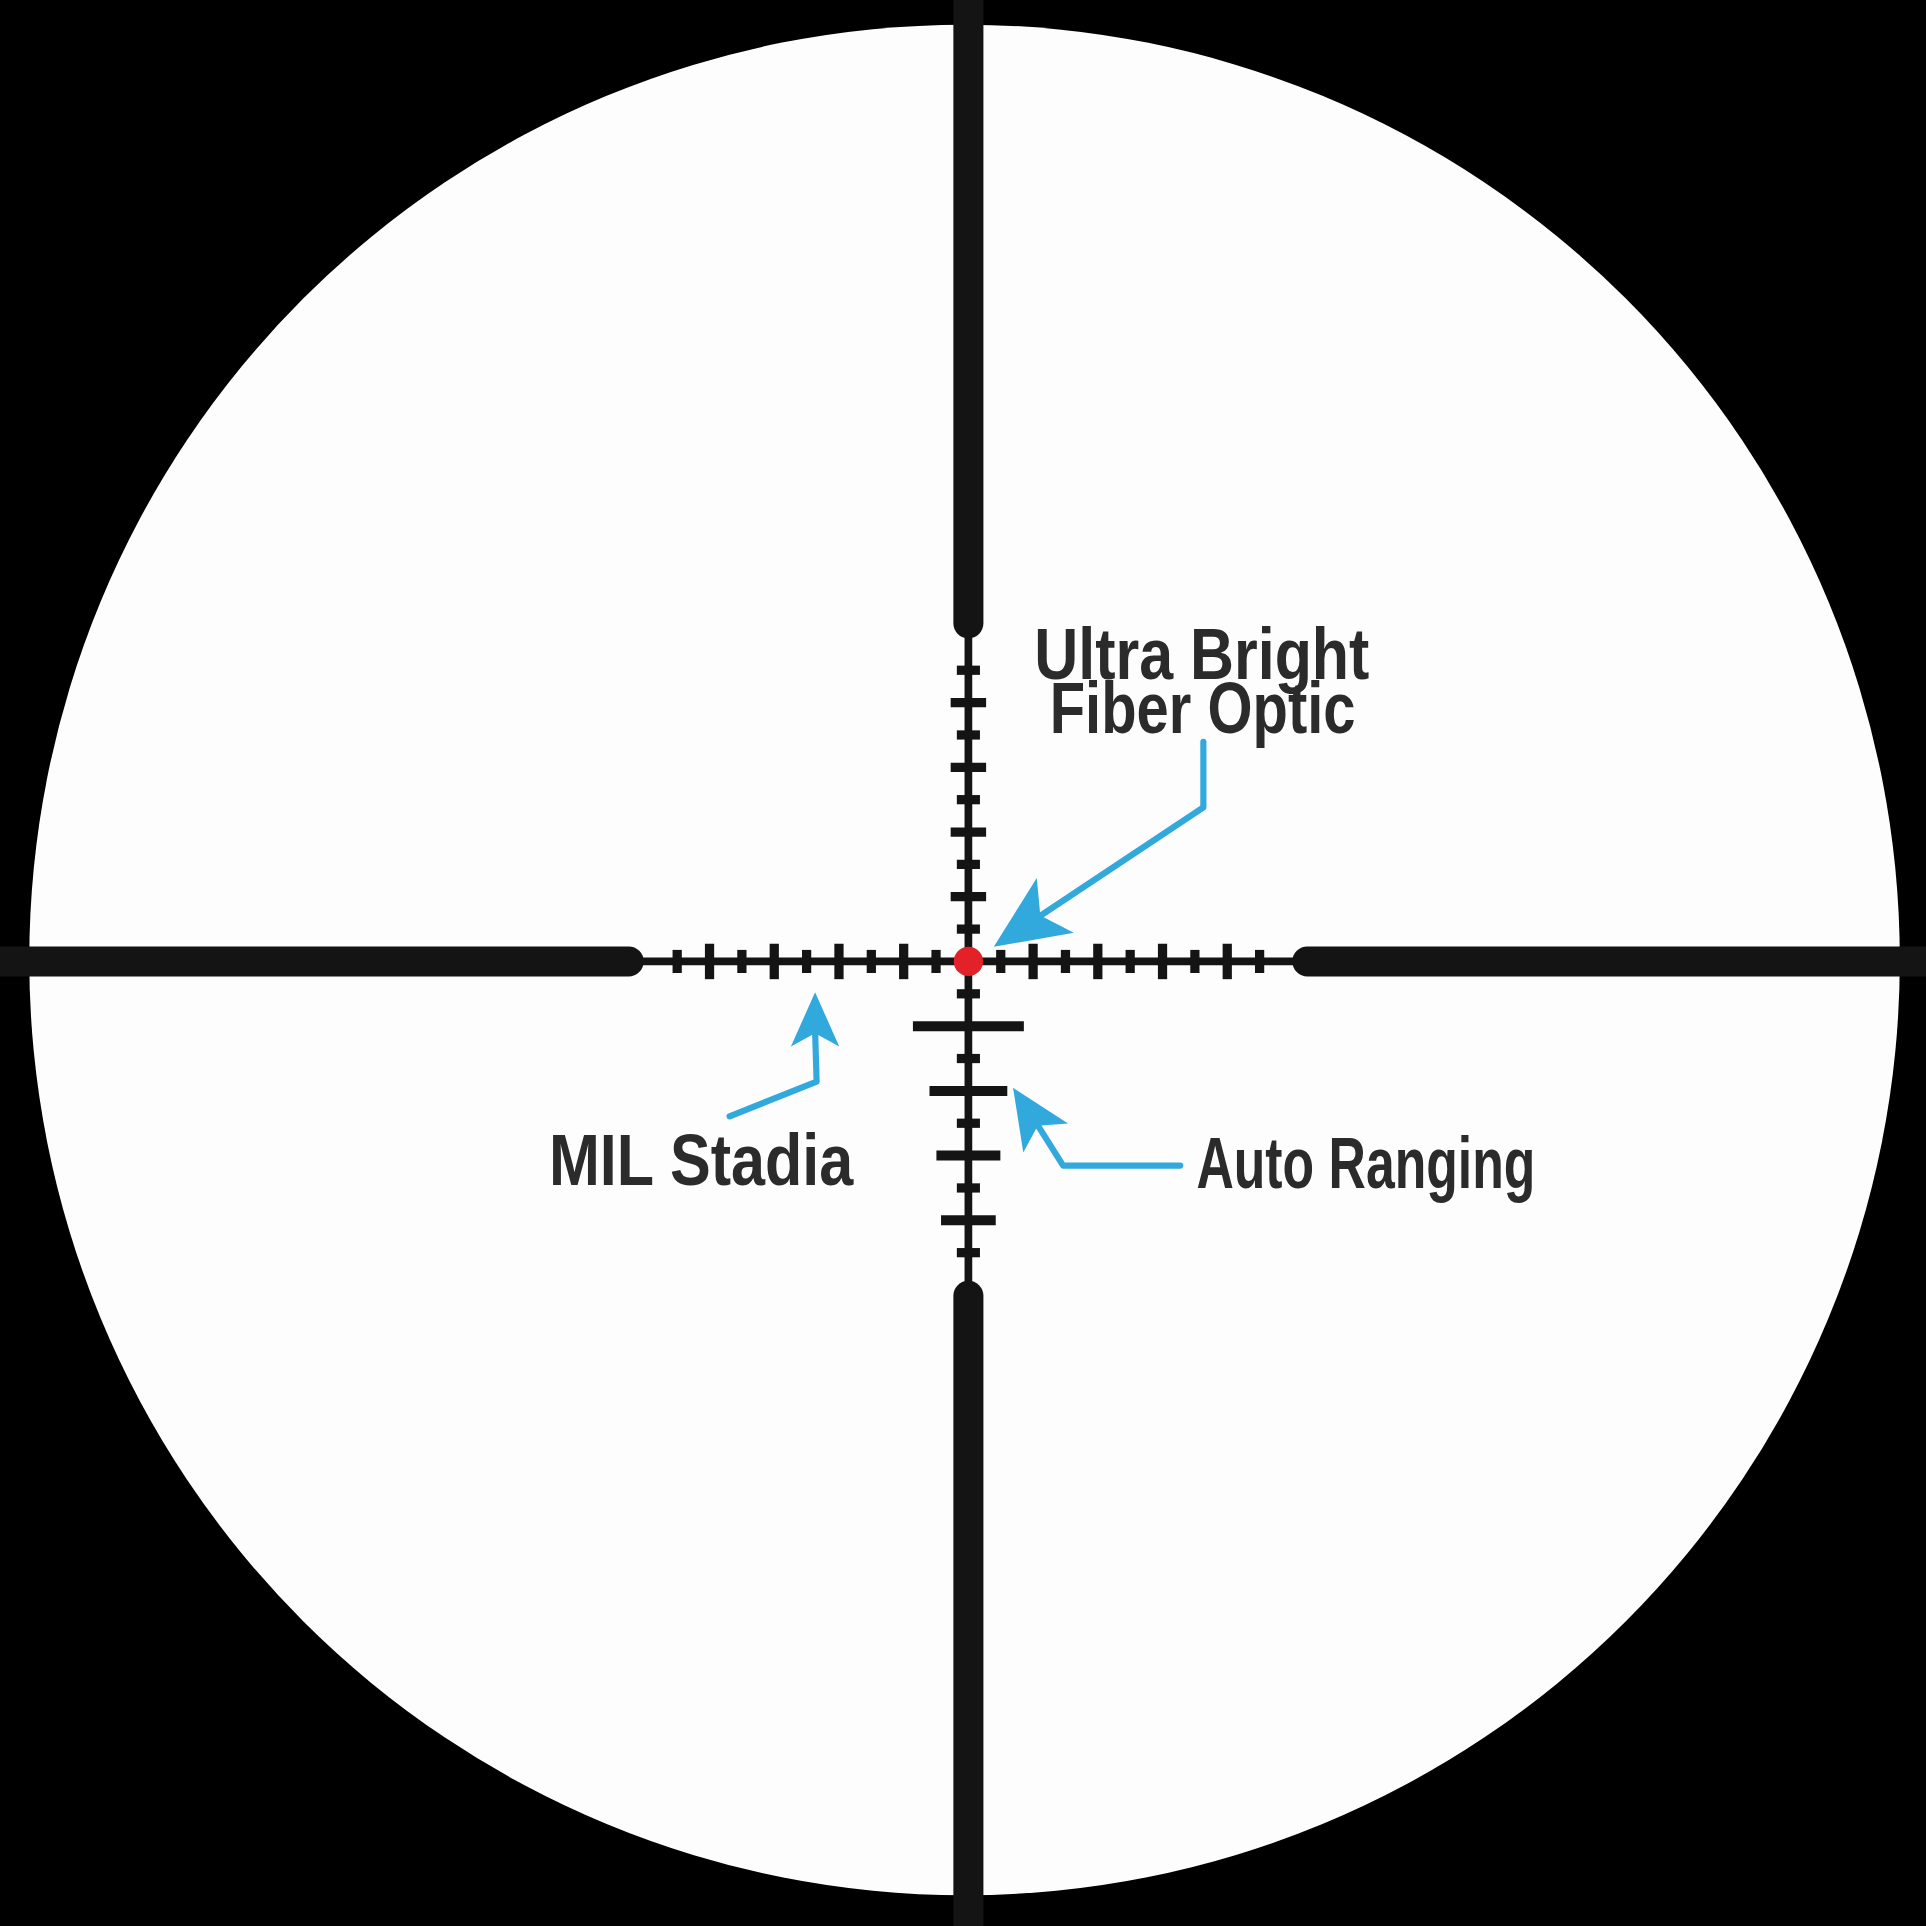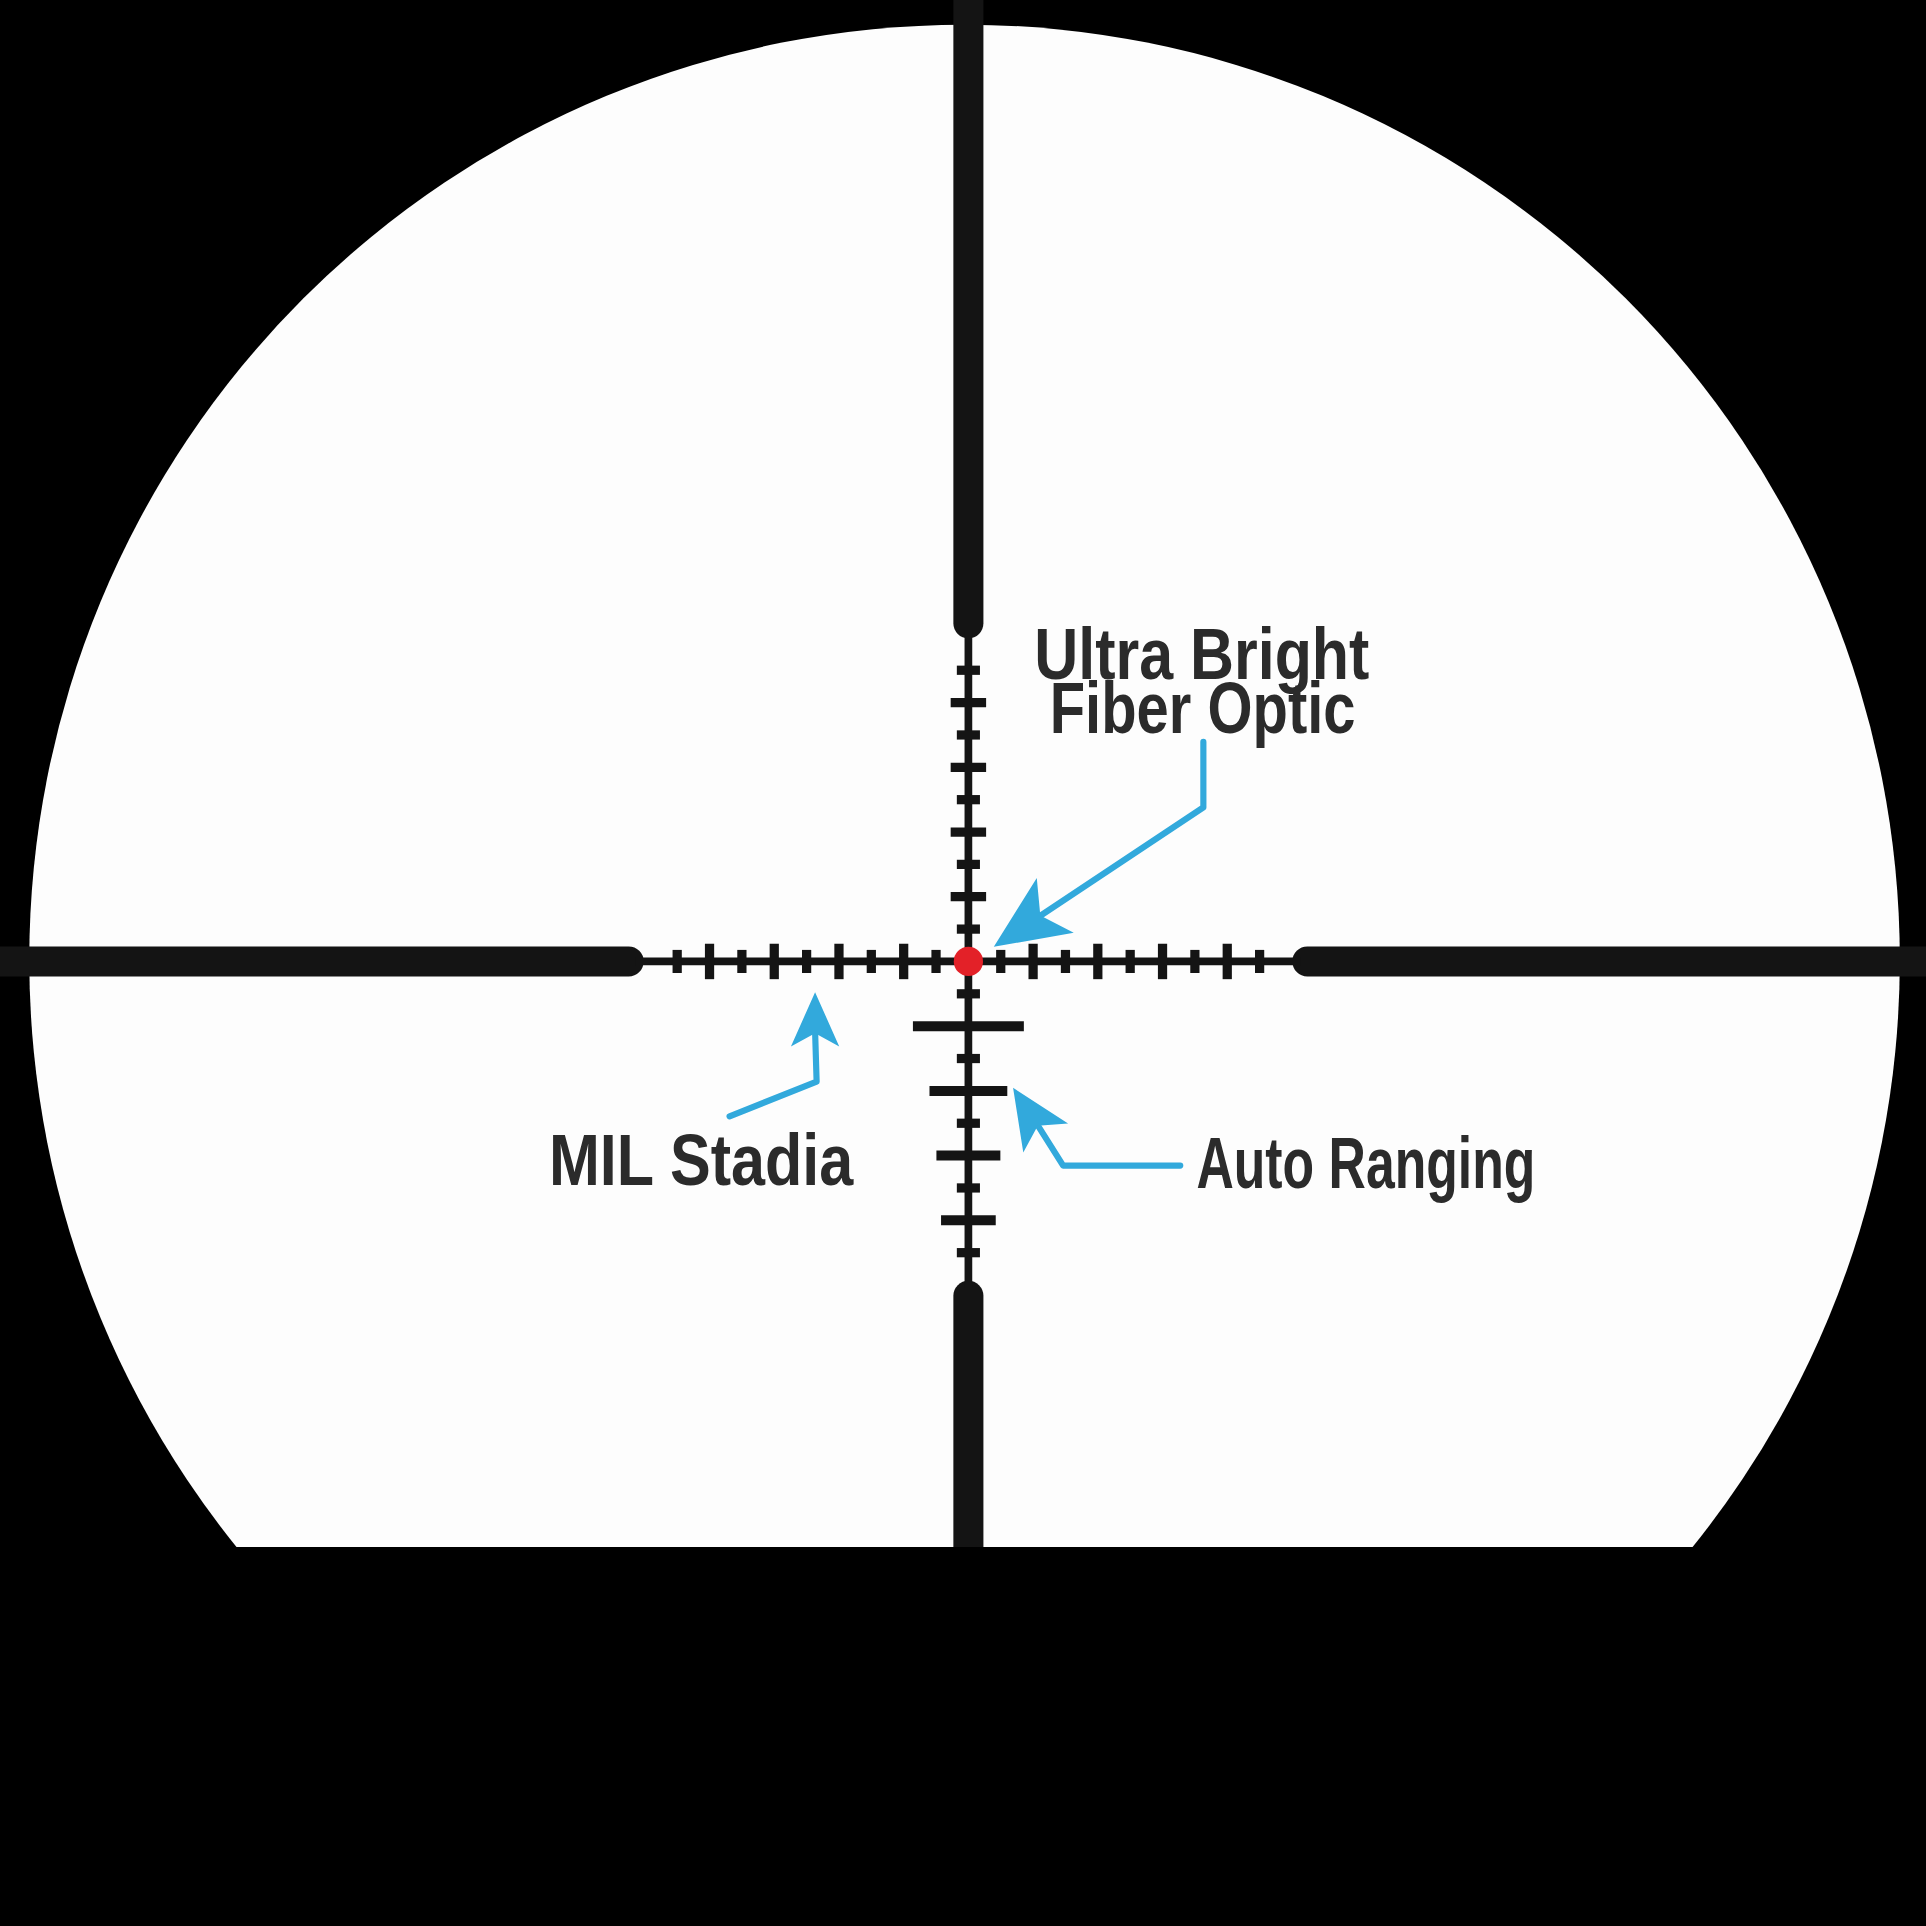--- a/index.html
+++ b/index.html
@@ -2,21 +2,21 @@
 <html style="--background: #000000; --scope-field: #fdfdfd; --reticle: #141414; --center-dot: #e32128; --callout: #32a9dc; --label-text: #2b2b2b;font-size:12.3px"><head>
 <meta charset="utf-8">
 <style>
   html, body {
     margin: 0;
     padding: 0;
     background: #000;
   }
   .stage {
     width: 1926px;
-    height: 1547px;
+    height: 1926px;
     position: relative;
   }
   svg { display: block; }
 
   .bg          { fill: var(--background, #000); }
   .field       { fill: var(--scope-field, #fdfdfd); }
   .reticle-ln  { stroke: var(--reticle, #141414); fill: none; }
   .post        { stroke-linecap: round; }
   .dot         { fill: var(--center-dot, #e32128); }
   .callout-ln  { stroke: var(--callout, #32a9dc); fill: none;

